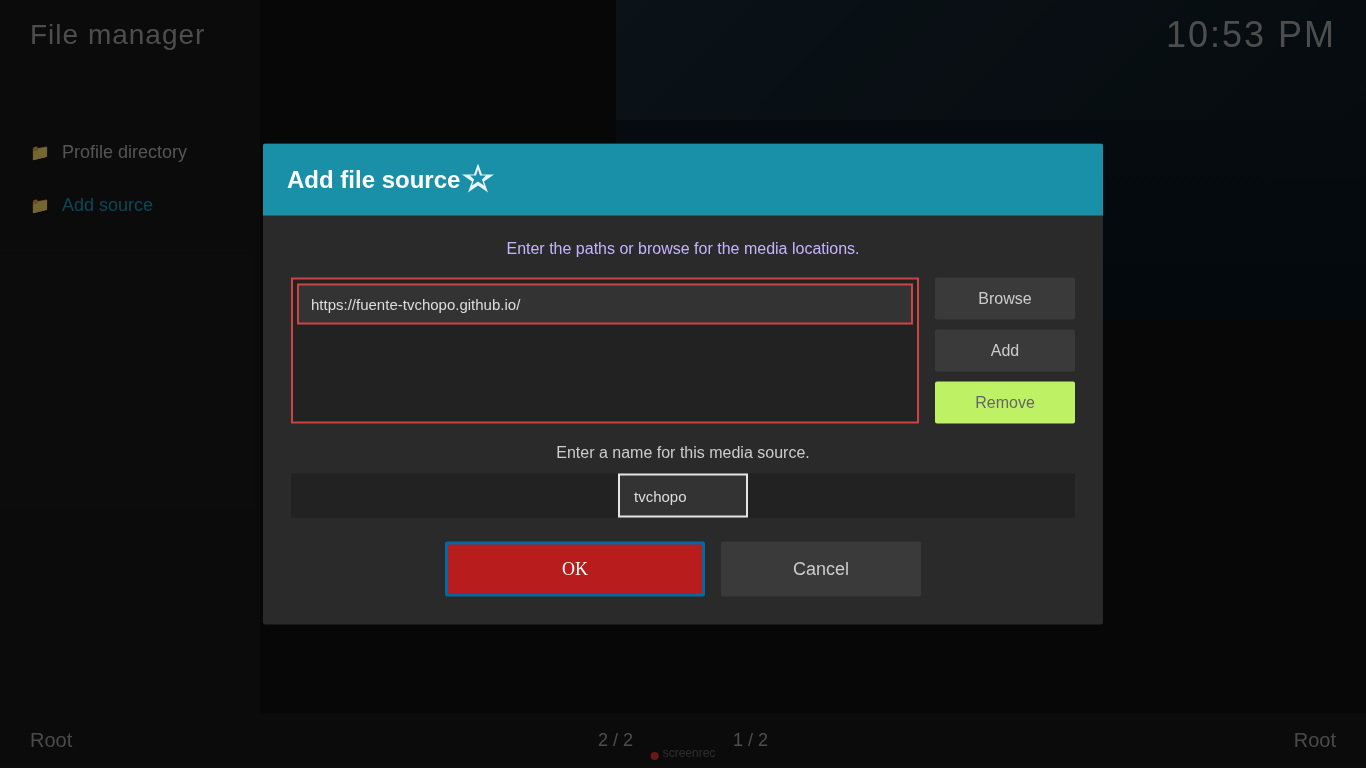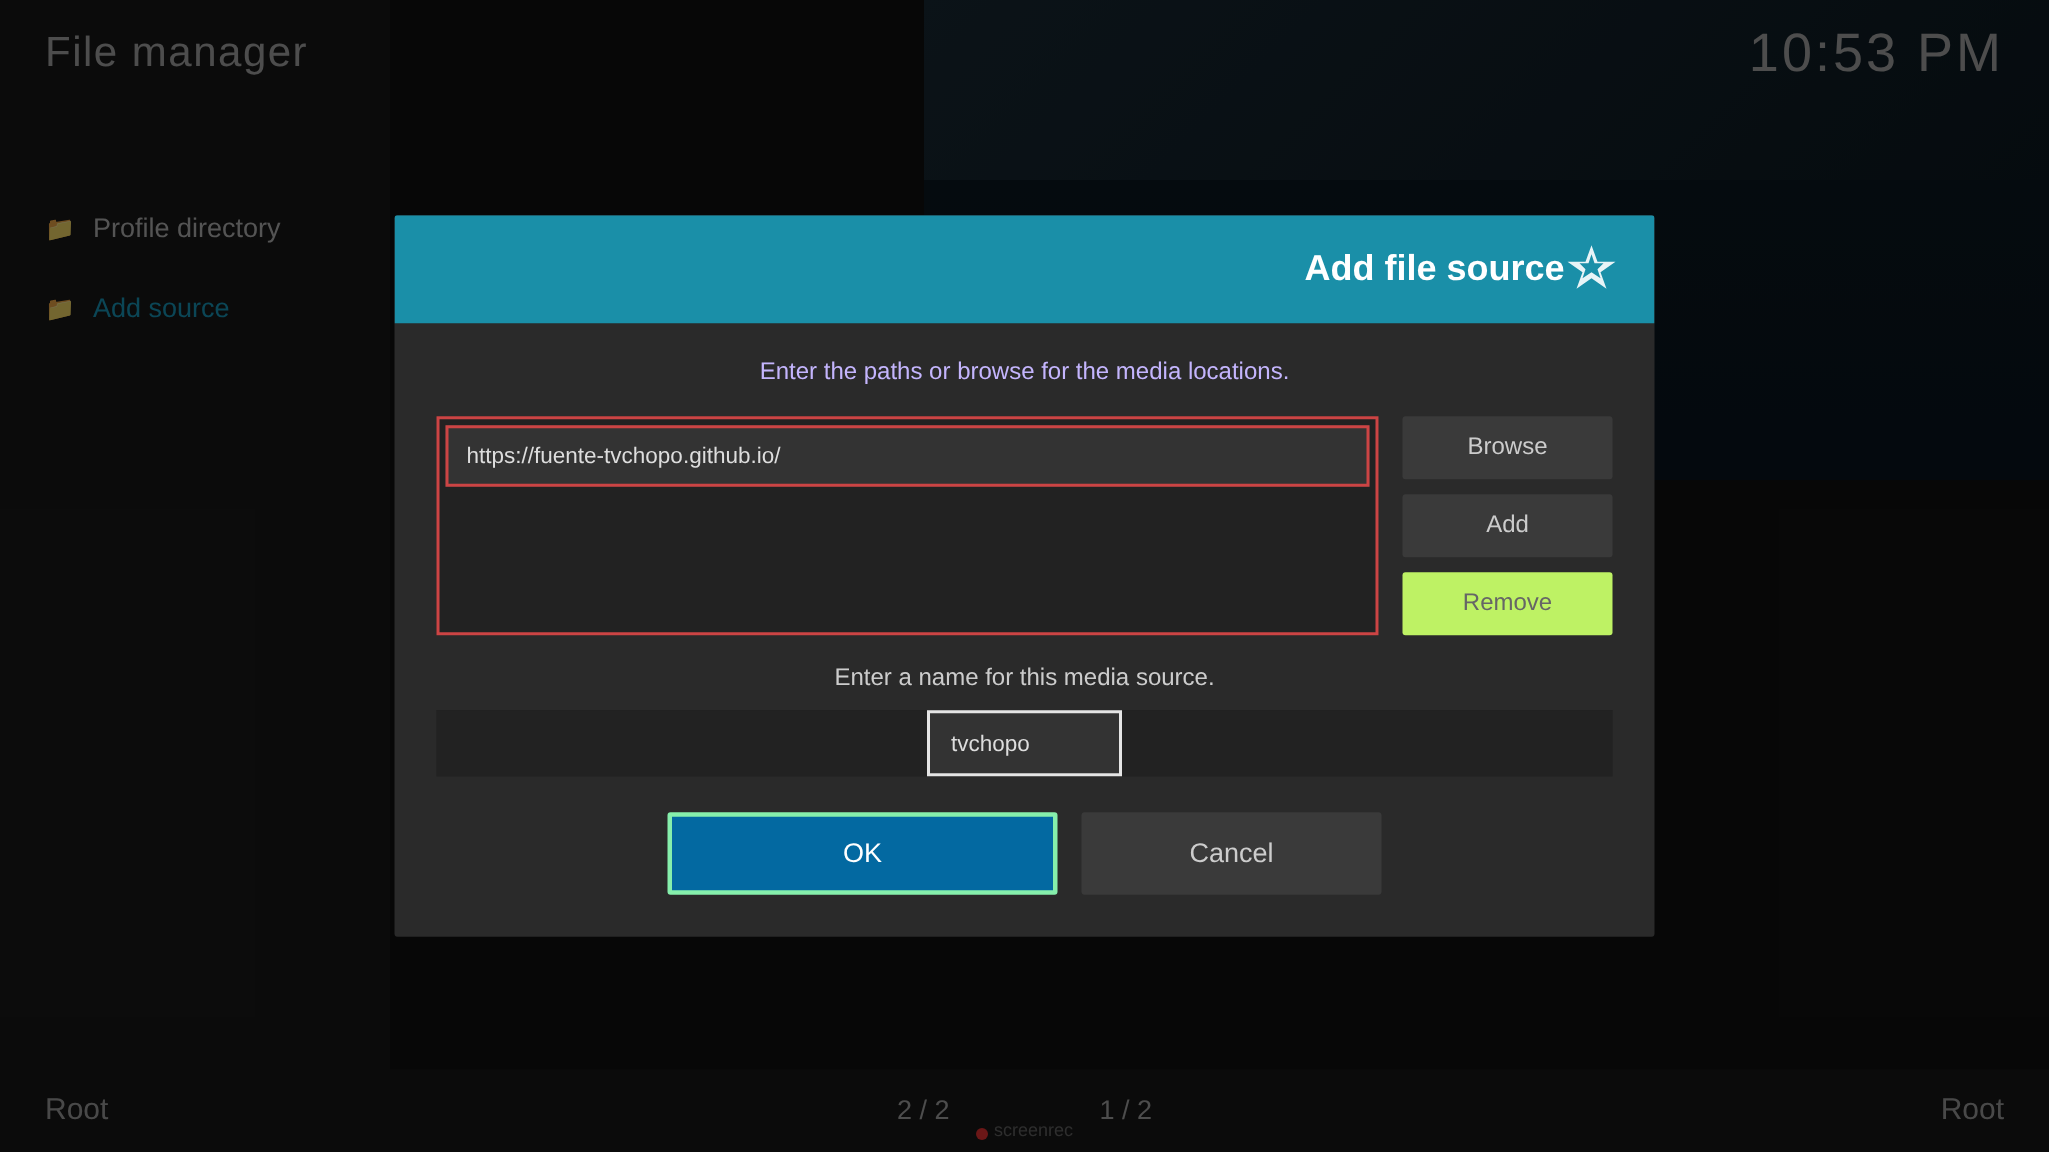--- a/index.html
+++ b/index.html
@@ -141,21 +141,21 @@
       border-radius: 2px;
       z-index: 20;
       overflow: hidden;
     }
 
     .dialog-header {
       background: #1a8fa8;
       padding: 18px 24px;
       display: flex;
       align-items: center;
-      justify-content: flex-end;
+      justify-content: flex-start;
     }
 
     .dialog-title {
       font-size: 24px;
       color: #fff;
       font-weight: bold;
     }
 
     .kodi-logo {
       width: 36px;
@@ -273,29 +273,29 @@
     }
 
     
     .action-buttons {
       display: flex;
       gap: 16px;
       justify-content: center;
     }
 
     .btn-ok {
-      background: #0369a1;
+      background: #b91c1c;
       color: #fff;
-      border: 3px solid #86efac;
+      border: 3px solid #0369a1;
       padding: 14px 0;
       width: 260px;
       font-size: 18px;
       cursor: pointer;
       border-radius: 2px;
-      font-family: Liberation Sans, sans-serif;
+      font-family: Liberation Serif, serif;
     }
 
     .btn-cancel {
       background: #3a3a3a;
       color: #ccc;
       border: none;
       padding: 14px 0;
       width: 200px;
       font-size: 18px;
       cursor: pointer;

